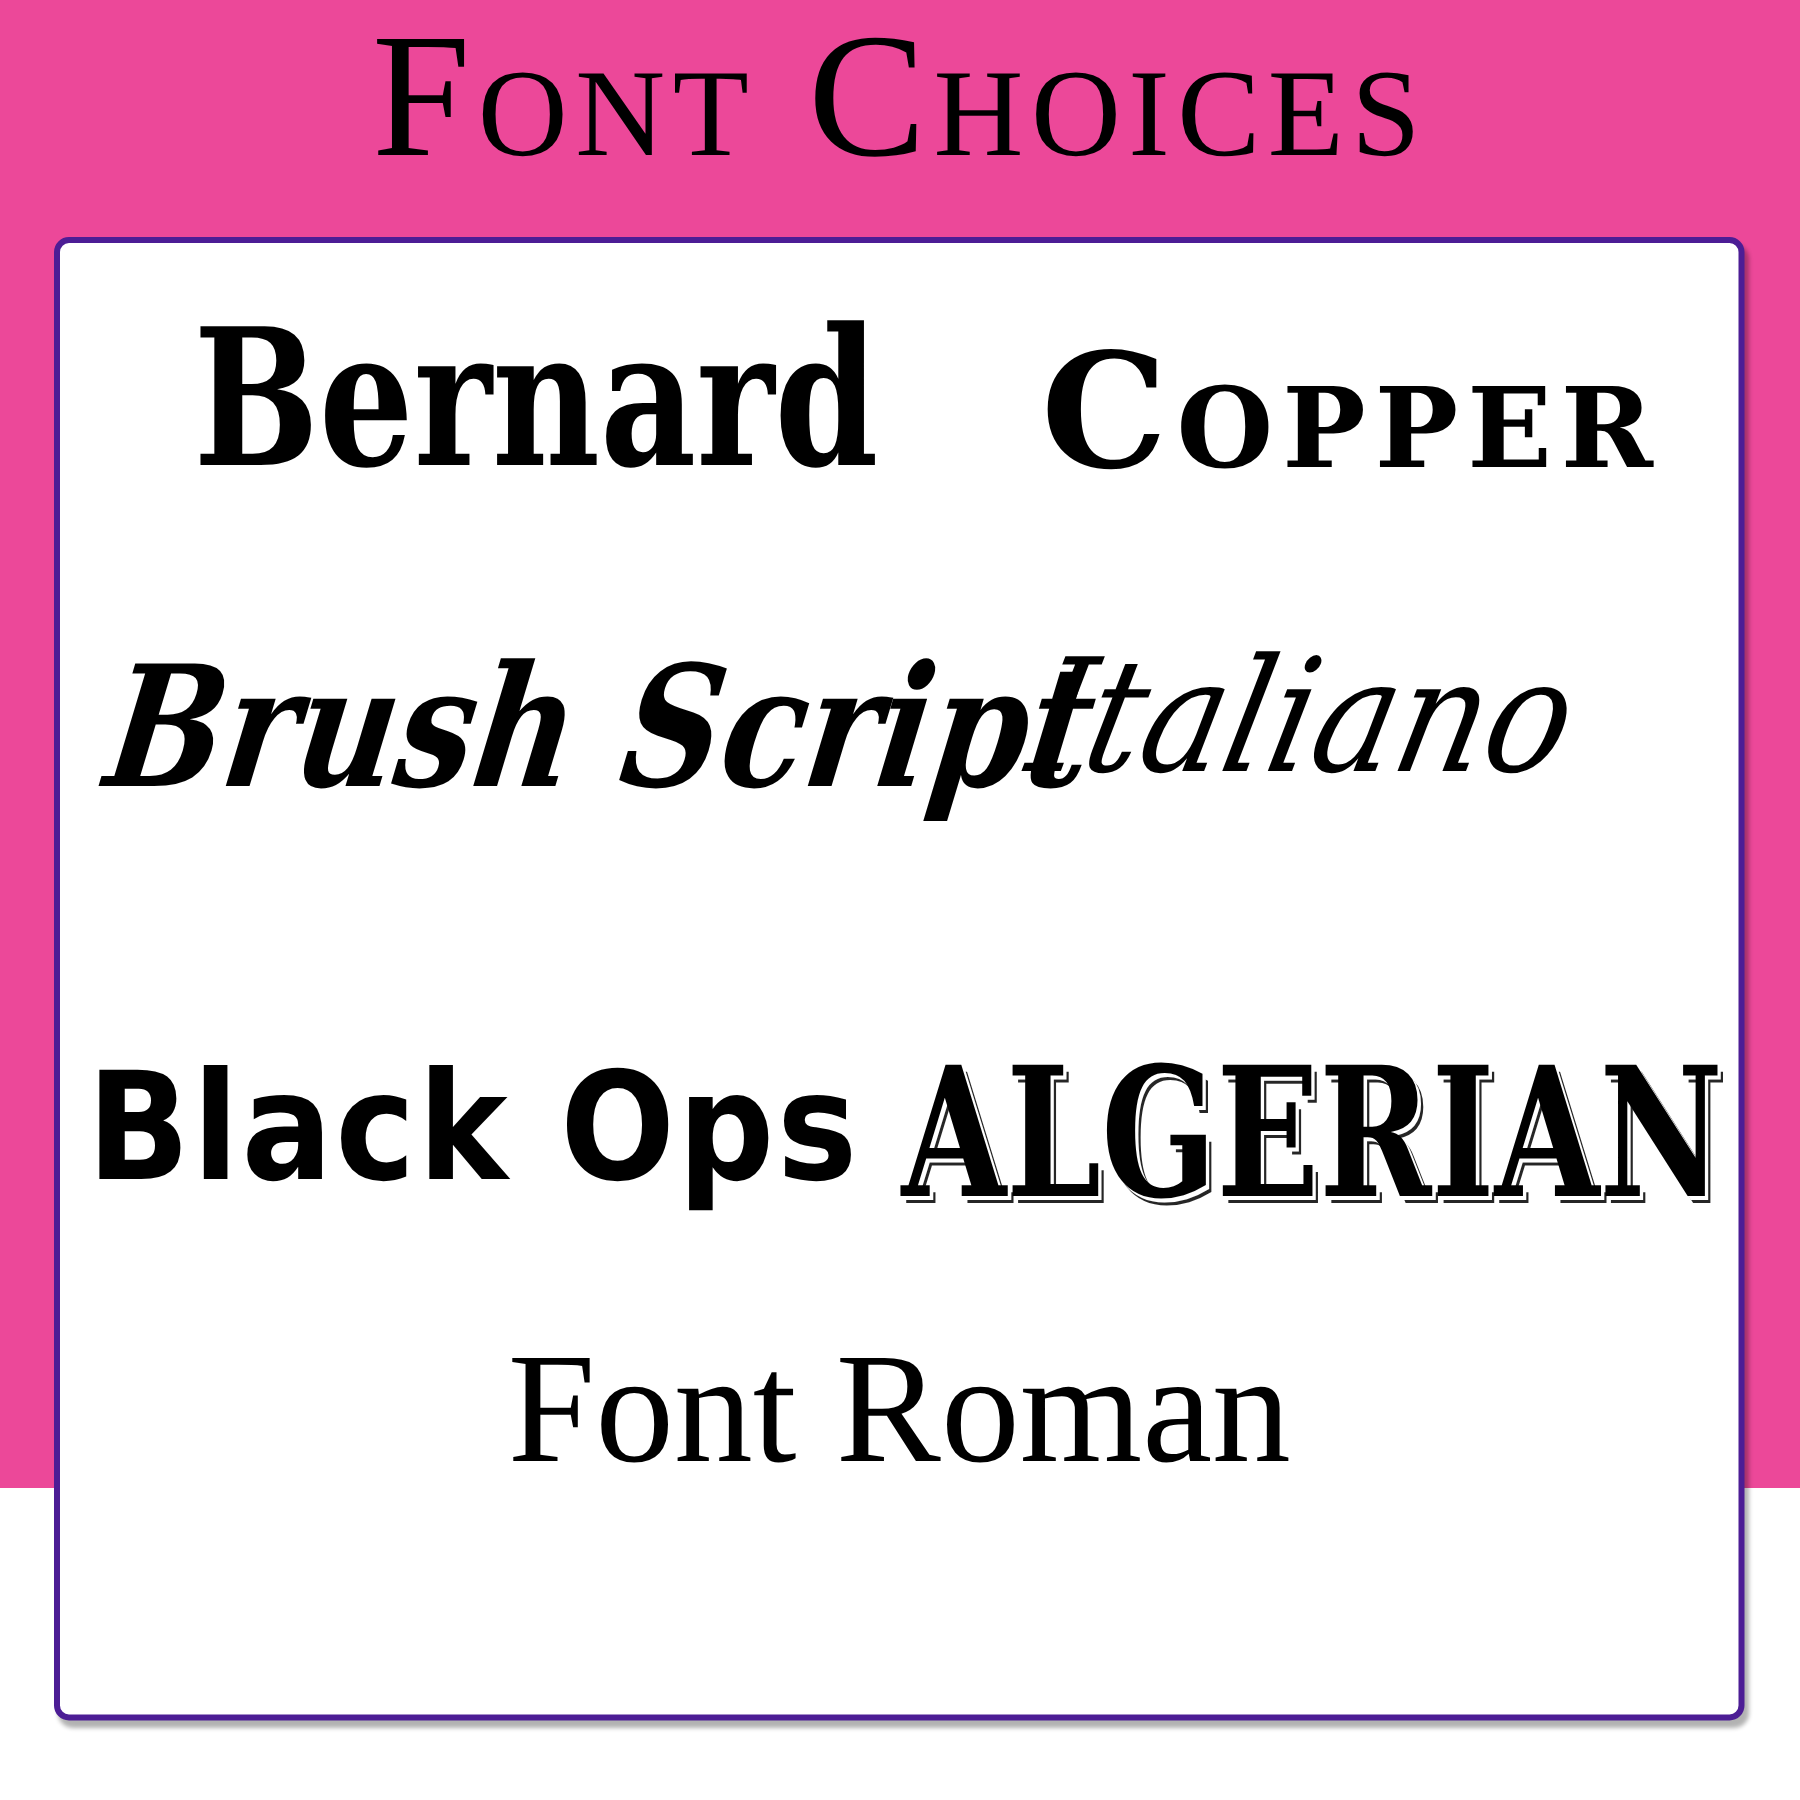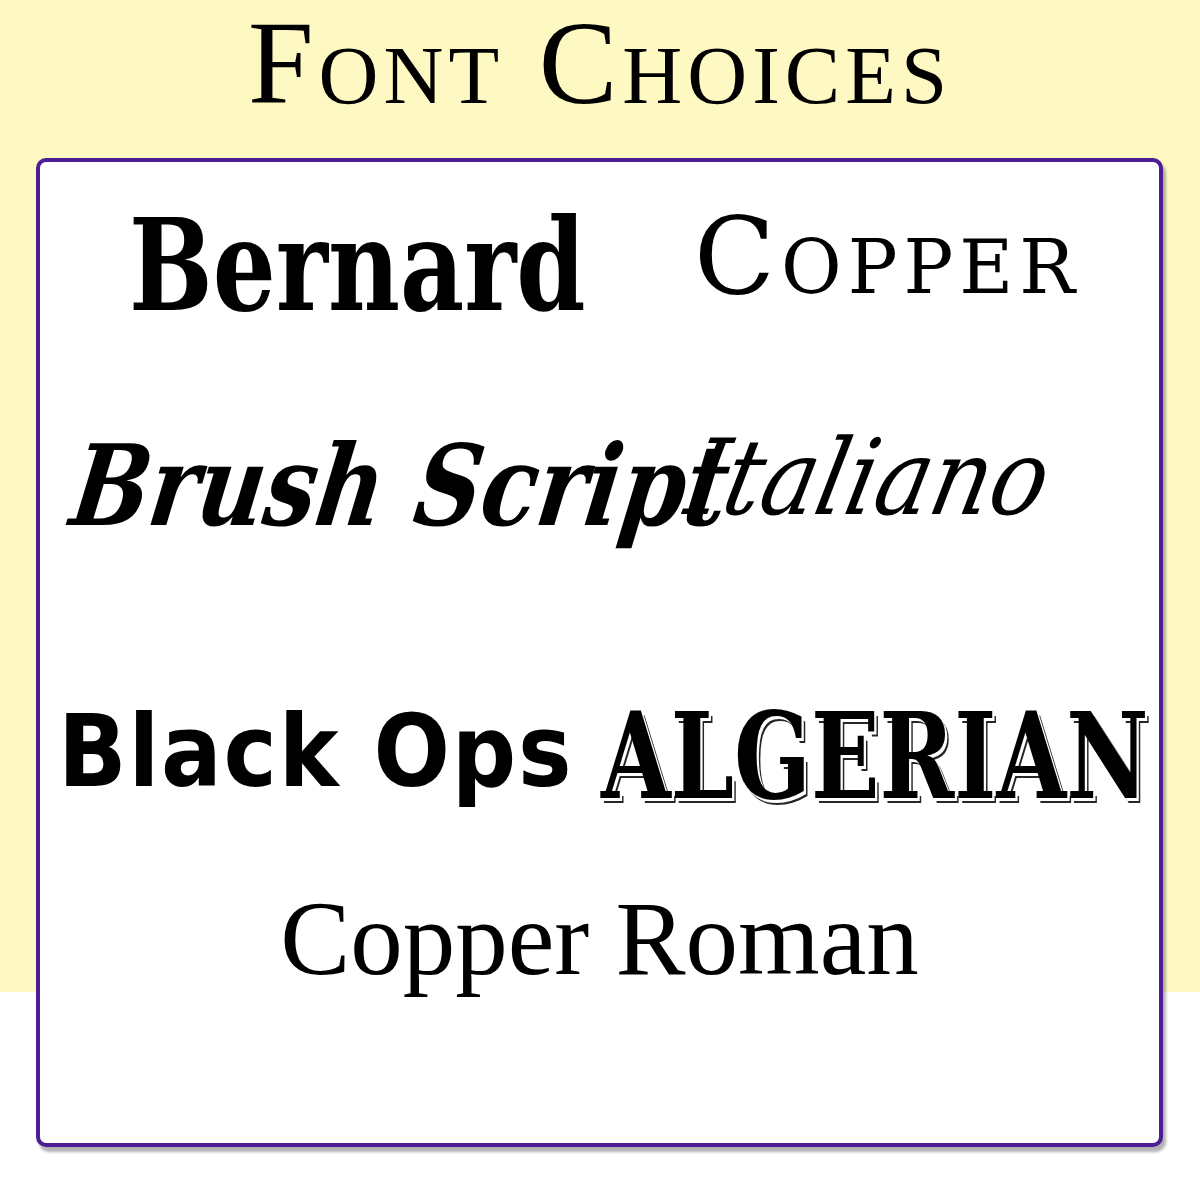--- a/index.html
+++ b/index.html
@@ -7,21 +7,21 @@
     padding: 0;
     width: 1200px;
     height: 1200px;
     background: #ffffff;
     overflow: hidden;
   }
   .page {
     position: relative;
     width: 1200px;
     height: 992px;
-    background: #fef9c3;
+    background: #ec4899;
     color: #000000;
   }
   .title {
     position: absolute;
     top: 2px;
     left: 0;
     width: 100%;
     margin: 0;
     text-align: center;
     font-family: "Liberation Serif", serif;
@@ -56,23 +56,23 @@
     left: 89px;
     top: 40px;
     font-family: "DejaVu Serif", serif;
     font-weight: bold;
     font-size: 127px;
     transform: scaleX(0.78);
   }
   
   .s-copper {
     left: 654px;
-    top: 42px;
+    top: 59px;
     font-family: "DejaVu Serif", serif;
-    font-weight: normal;
+    font-weight: bold;
     font-variant: small-caps;
     font-size: 106px;
     letter-spacing: 6px;
   }
   
   .s-brush {
     left: 41px;
     top: 268px;
     font-family: "DejaVu Serif", serif;
     font-style: italic;
@@ -135,16 +135,16 @@
     <div class="sample s-copper">Copper</div>
 
     <div class="sample s-brush">Brush Script</div>
 
     <div class="sample s-italiano">Italiano</div>
 
     <div class="sample s-blackops">Black Ops</div>
 
     <div class="sample s-algerian">ALGERIAN</div>
 
-    <div class="sample s-times">Copper Roman</div>
+    <div class="sample s-times">Font Roman</div>
 
   </div>
 </div>
 
 </body></html>

